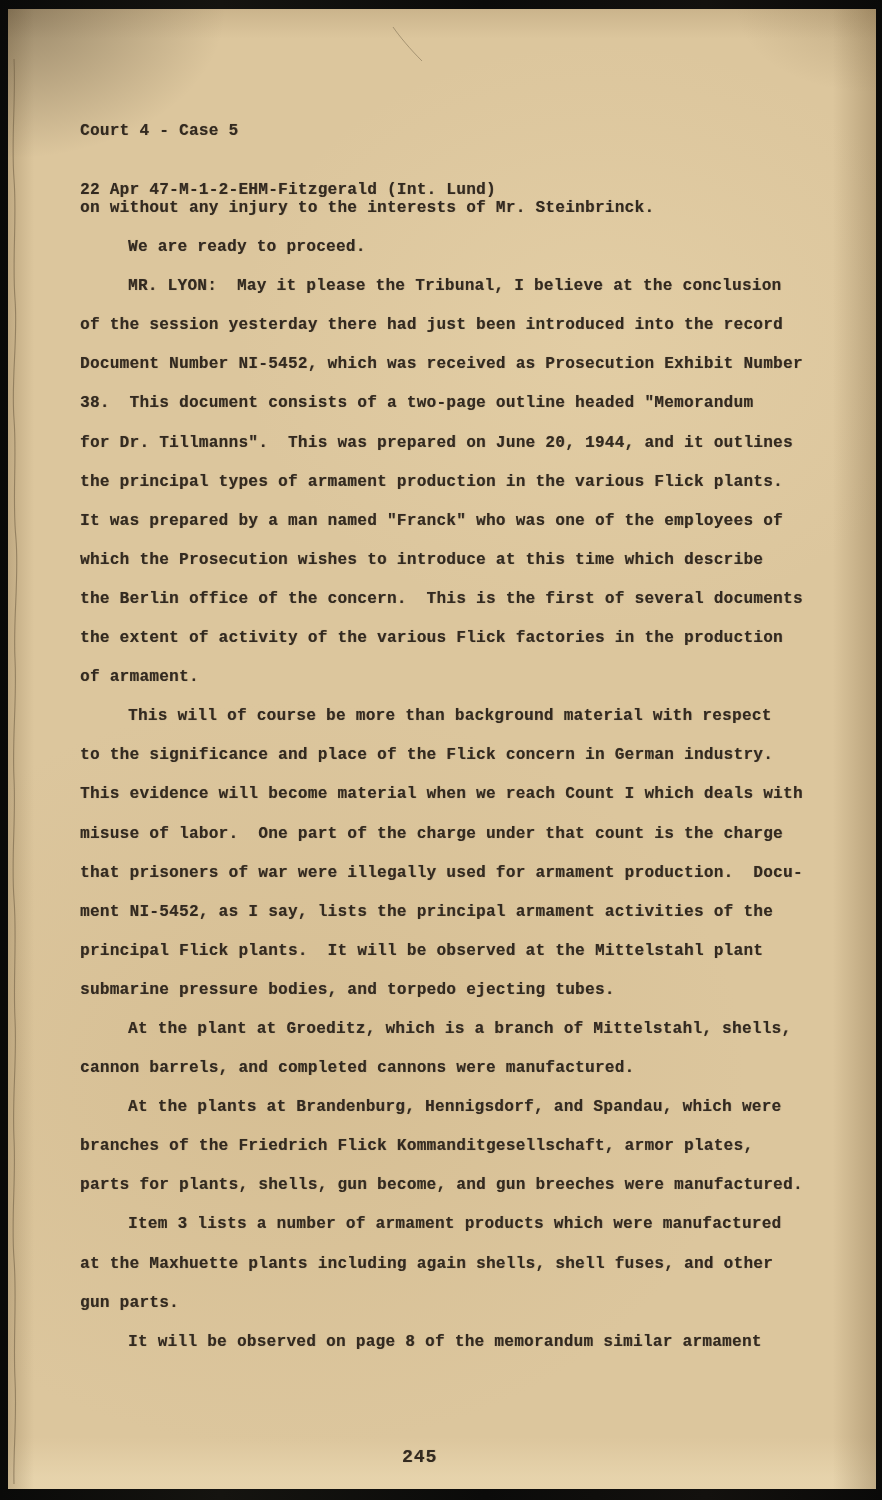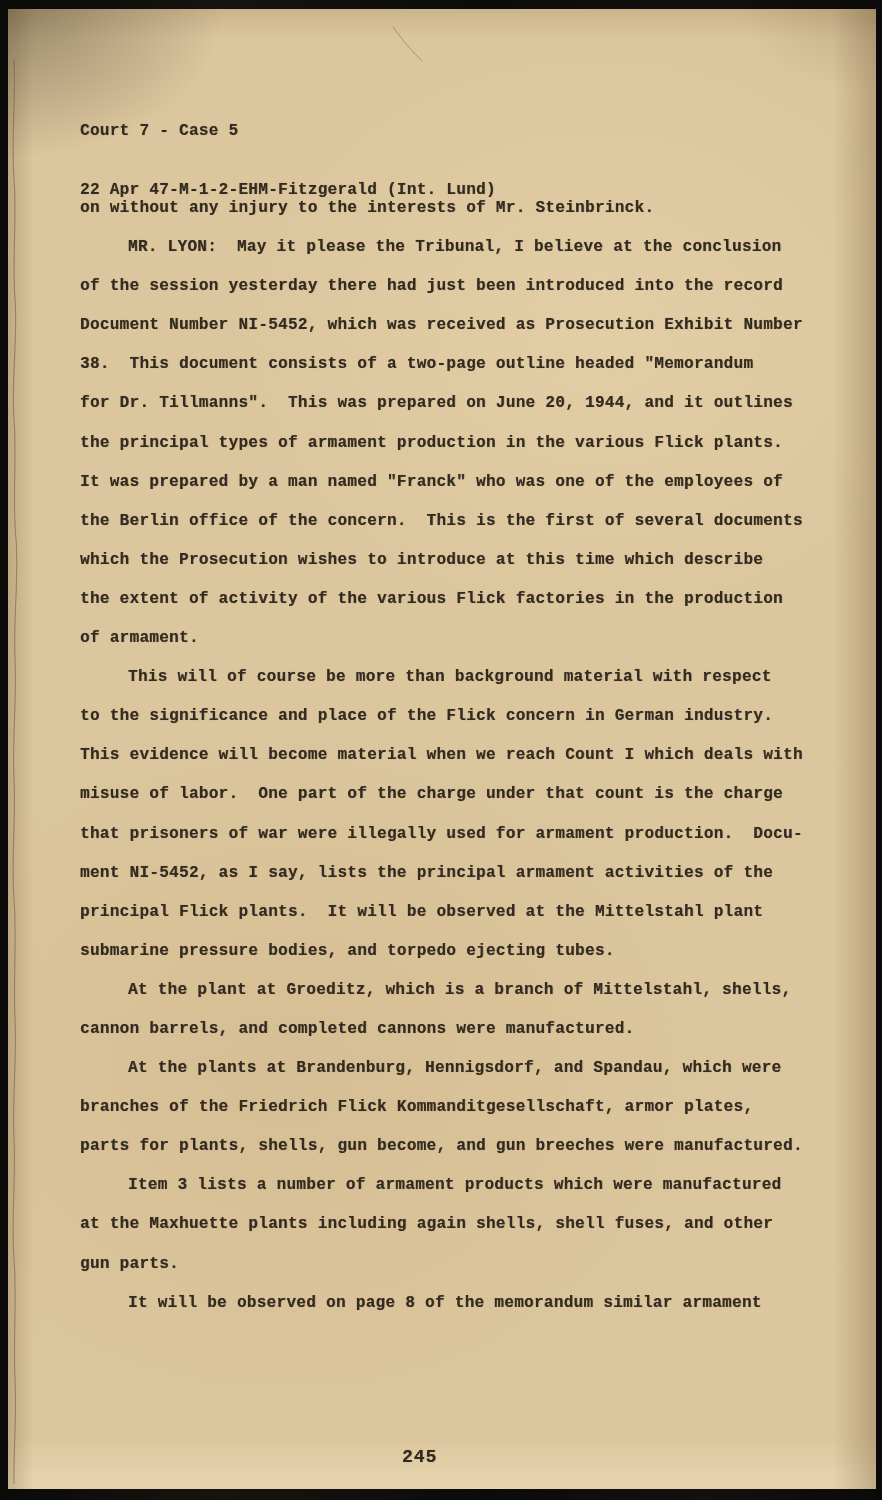--- a/index.html
+++ b/index.html
@@ -45,35 +45,36 @@
 
     <svg class="edge-art" width="868" height="1480" viewBox="0 0 868 1480">
       <path d="M6,50 C8,90 3,130 6,170 C9,210 4,250 7,290 C10,330 3,370 6,410
                C9,450 4,490 8,530 C11,570 5,610 7,650 C9,690 4,730 6,770
                C8,810 3,850 6,890 C9,930 5,970 7,1010 C9,1050 4,1090 6,1130
                C8,1170 3,1210 6,1250 C9,1290 5,1330 7,1370 C9,1410 5,1445 6,1475" fill="none" stroke="#6a5a40" stroke-width="1.1" opacity="0.55"></path>
       <path d="M385,18 C392,28 402,40 414,52" fill="none" stroke="#6f6148" stroke-width="1" opacity="0.5"></path>
     </svg>
 
     <div class="header ink">
-      <div>Court 7 - Case 5</div>
+      <div>Court 4 - Case 5</div>
       <div>22 Apr 47-M-1-2-EHM-Fitzgerald (Int. Lund)</div>
     </div>
 
     <div class="body ink">
         <div class="line">on without any injury to the interests of Mr. Steinbrinck.</div>
+        <div class="line indent">We are ready to proceed.</div>
         <div class="line indent">MR. LYON:  May it please the Tribunal, I believe at the conclusion</div>
         <div class="line">of the session yesterday there had just been introduced into the record</div>
         <div class="line">Document Number NI-5452, which was received as Prosecution Exhibit Number</div>
         <div class="line">38.  This document consists of a two-page outline headed "Memorandum</div>
         <div class="line">for Dr. Tillmanns".  This was prepared on June 20, 1944, and it outlines</div>
         <div class="line">the principal types of armament production in the various Flick plants.</div>
         <div class="line">It was prepared by a man named "Franck" who was one of the employees of</div>
+        <div class="line">which the Prosecution wishes to introduce at this time which describe</div>
         <div class="line">the Berlin office of the concern.  This is the first of several documents</div>
-        <div class="line">which the Prosecution wishes to introduce at this time which describe</div>
         <div class="line">the extent of activity of the various Flick factories in the production</div>
         <div class="line">of armament.</div>
         <div class="line indent">This will of course be more than background material with respect</div>
         <div class="line">to the significance and place of the Flick concern in German industry.</div>
         <div class="line">This evidence will become material when we reach Count I which deals with</div>
         <div class="line">misuse of labor.  One part of the charge under that count is the charge</div>
         <div class="line">that prisoners of war were illegally used for armament production.  Docu-</div>
         <div class="line">ment NI-5452, as I say, lists the principal armament activities of the</div>
         <div class="line">principal Flick plants.  It will be observed at the Mittelstahl plant</div>
         <div class="line">submarine pressure bodies, and torpedo ejecting tubes.</div>

